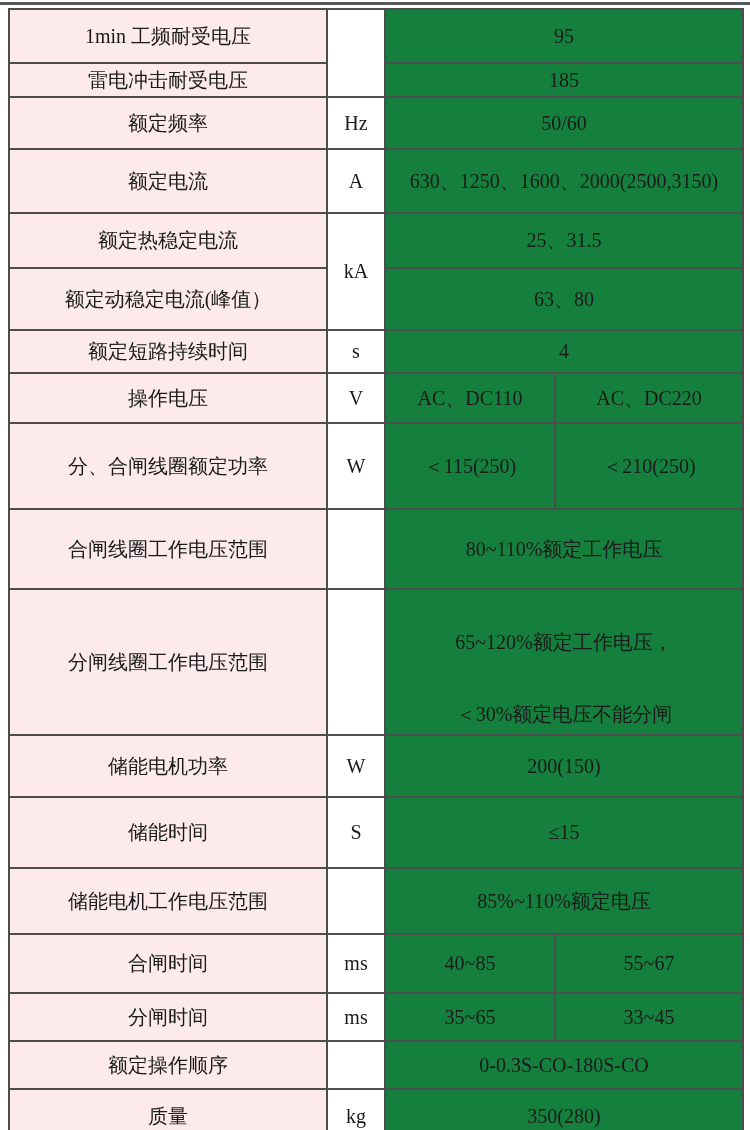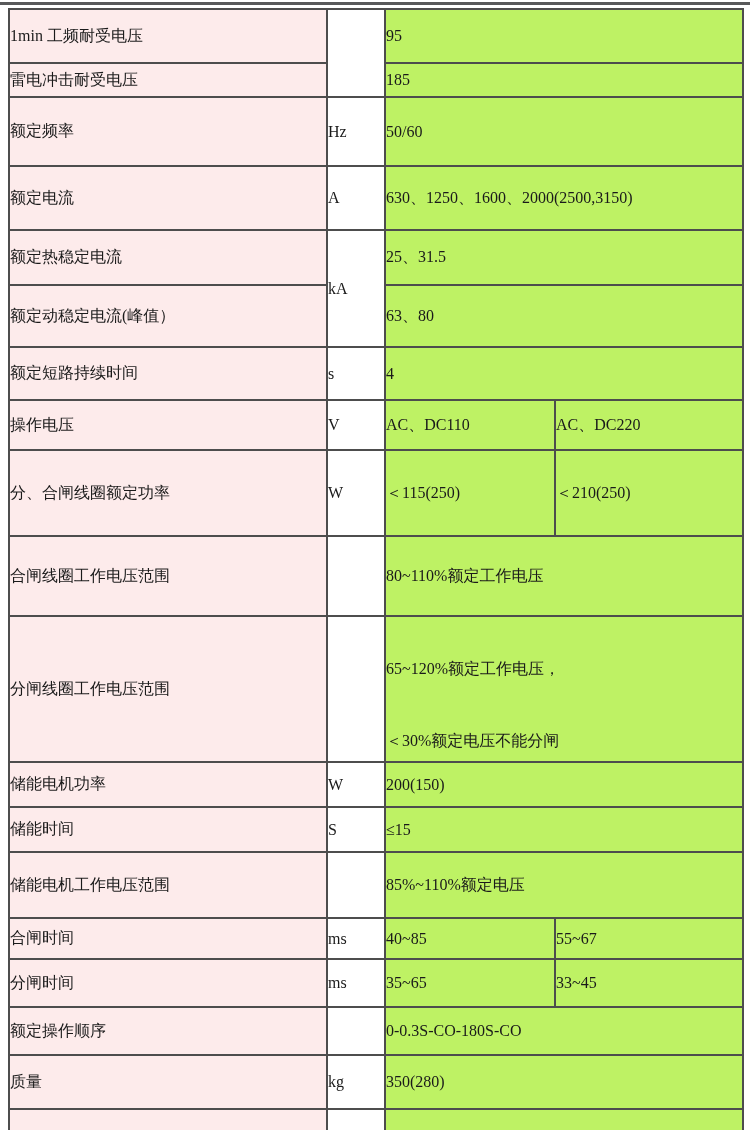--- a/index.html
+++ b/index.html
@@ -27,33 +27,34 @@
     position: absolute;
     top: 8px;
     left: 8px;
     width: 734px;
     border-collapse: collapse;
     table-layout: fixed;
   }
   table.spec td {
     border: 2px solid #4d4d4d;
     padding: 0;
+    text-align: center;
     vertical-align: middle;
-    font-size: 16px;
+    font-size: 20px;
     color: #1a1a1a;
     overflow: hidden;
   }
   td.label {
     background: #fdebeb;
   }
   td.unit {
     background: #ffffff;
   }
   td.value {
-    background: #bef264;
+    background: #15803d;
     font-size: 17px;
   }
   td.value .vline {
     line-height: 40px;
     margin-top: 32px;
   }
 </style>
 </head>
 <body>
 
@@ -70,40 +71,40 @@
     <tbody>
       <tr style="height:54px">
         <td class="label">1min 工频耐受电压</td>
         <td class="unit" rowspan="2"></td>
         <td class="value" colspan="2">95</td>
       </tr>
       <tr style="height:34px">
         <td class="label">雷电冲击耐受电压</td>
         <td class="value" colspan="2">185</td>
       </tr>
-      <tr style="height:69px">
+      <tr style="height:52px">
         <td class="label">额定频率</td>
         <td class="unit">Hz</td>
         <td class="value" colspan="2">50/60</td>
       </tr>
       <tr style="height:64px">
         <td class="label">额定电流</td>
         <td class="unit">A</td>
         <td class="value" colspan="2">630、1250、1600、2000(2500,3150)</td>
       </tr>
       <tr style="height:55px">
         <td class="label">额定热稳定电流</td>
         <td class="unit" rowspan="2">kA</td>
         <td class="value" colspan="2">25、31.5</td>
       </tr>
       <tr style="height:62px">
         <td class="label">额定动稳定电流(峰值）</td>
         <td class="value" colspan="2">63、80</td>
       </tr>
-      <tr style="height:53px">
+      <tr style="height:43px">
         <td class="label">额定短路持续时间</td>
         <td class="unit">s</td>
         <td class="value" colspan="2">4</td>
       </tr>
       <tr style="height:50px">
         <td class="label">操作电压</td>
         <td class="unit">V</td>
         <td class="value">AC、DC110</td>
         <td class="value">AC、DC220</td>
       </tr>
@@ -119,36 +120,36 @@
         <td class="value" colspan="2">80~110%额定工作电压</td>
       </tr>
       <tr style="height:77px">
         <td class="label">分闸线圈工作电压范围</td>
         <td class="unit"></td>
         <td class="value" colspan="2">
           <div class="vline">65~120%额定工作电压，</div>
           <div class="vline">＜30%额定电压不能分闸</div>
         </td>
       </tr>
-      <tr style="height:45px">
+      <tr style="height:62px">
         <td class="label">储能电机功率</td>
         <td class="unit">W</td>
         <td class="value" colspan="2">200(150)</td>
       </tr>
-      <tr style="height:45px">
+      <tr style="height:71px">
         <td class="label">储能时间</td>
         <td class="unit">S</td>
         <td class="value" colspan="2">≤15</td>
       </tr>
       <tr style="height:66px">
         <td class="label">储能电机工作电压范围</td>
         <td class="unit"></td>
         <td class="value" colspan="2">85%~110%额定电压</td>
       </tr>
-      <tr style="height:41px">
+      <tr style="height:59px">
         <td class="label">合闸时间</td>
         <td class="unit">ms</td>
         <td class="value">40~85</td>
         <td class="value">55~67</td>
       </tr>
       <tr style="height:48px">
         <td class="label">分闸时间</td>
         <td class="unit">ms</td>
         <td class="value">35~65</td>
         <td class="value">33~45</td>

